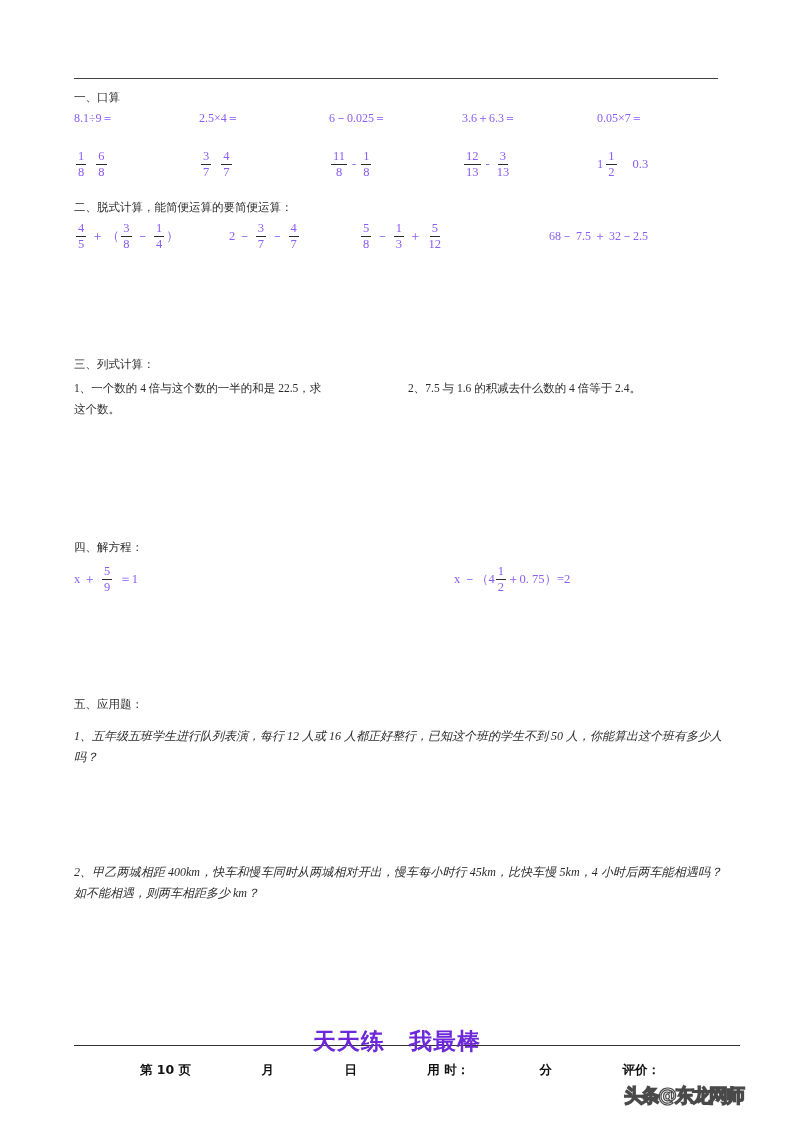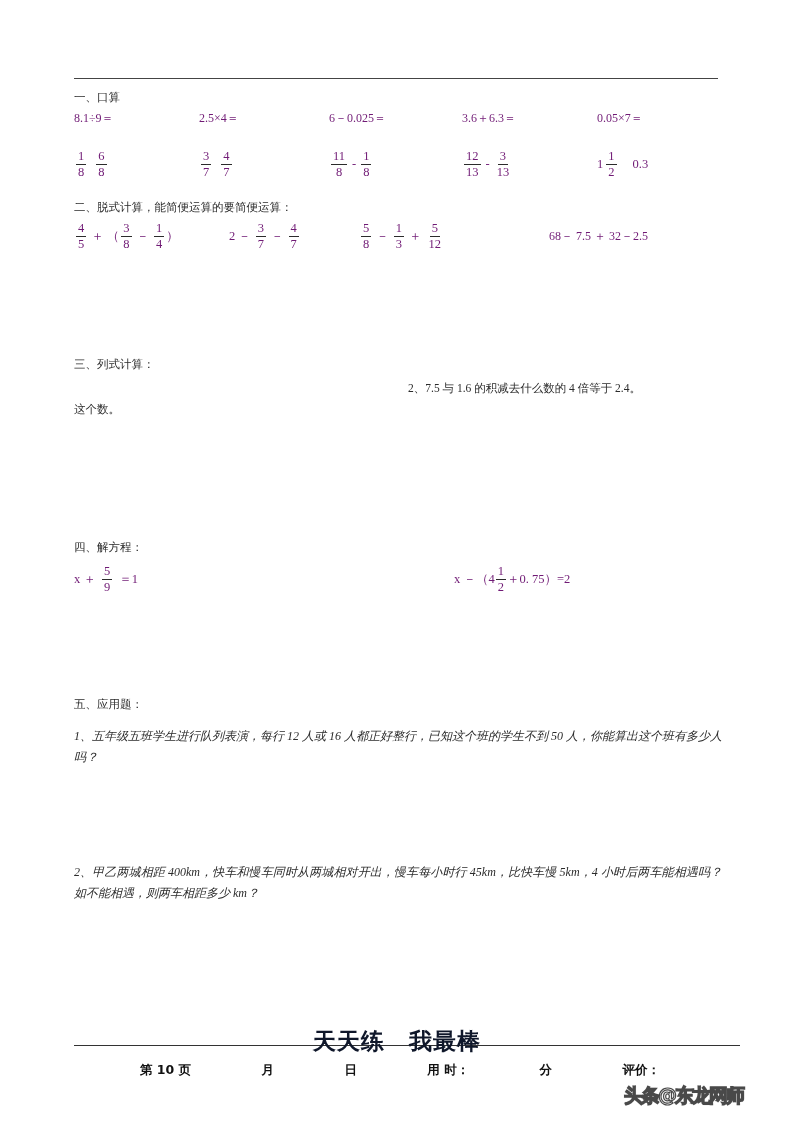--- a/index.html
+++ b/index.html
@@ -71,21 +71,21 @@
   
   .row {
     position: absolute;
     left: 74px;
     width: 650px;
     display: flex;
     align-items: center;
   }
   .cell {
     font-size: 12px;
-    color: #701a75;
+    color: #8b5cf6;
     white-space: nowrap;
     display: flex;
     align-items: center;
   }
 
   
   .frac {
     display: inline-flex;
     flex-direction: column;
     align-items: center;
@@ -125,21 +125,21 @@
   }
   .foot-slogan {
     position: absolute;
     top: 1026px;
     left: 0;
     width: 794px;
     text-align: center;
     font-family: "DejaVu Sans", "Liberation Sans", sans-serif;
     font-weight: bold;
     font-size: 23px;
-    color: #0f172a;
+    color: #6d28d9;
     letter-spacing: 1px;
   }
   .foot-meta {
     position: absolute;
     top: 1062px;
     left: 140px;
     width: 520px;
     display: flex;
     justify-content: space-between;
     font-family: "DejaVu Sans", "Liberation Sans", sans-serif;
@@ -288,20 +288,21 @@
       <span class="frac">
         <span class="num">5</span>
         <span class="den">12</span>
       </span>
     </div>
 
     <div class="cell" style="margin-left:55px;">68－ 7.5 ＋ 32－2.5</div>
   </div>
 
   <div class="sec-head" style="top:357px;">三、列式计算：</div>
+  <div class="line-text" style="top:381px; left:74px;">1、一个数的 4 倍与这个数的一半的和是 22.5，求</div>
   <div class="line-text" style="top:402px; left:74px;">这个数。</div>
   <div class="line-text" style="top:381px; left:408px;">2、7.5 与 1.6 的积减去什么数的 4 倍等于 2.4。</div>
 
   <div class="sec-head" style="top:540px;">四、解方程：</div>
 
   <div class="row" style="top:565px;">
     <div class="cell" style="width:380px;">
       <span class="plain">x ＋</span>
       <span class="frac" style="margin-left:6px;">
         <span class="num">5</span>

